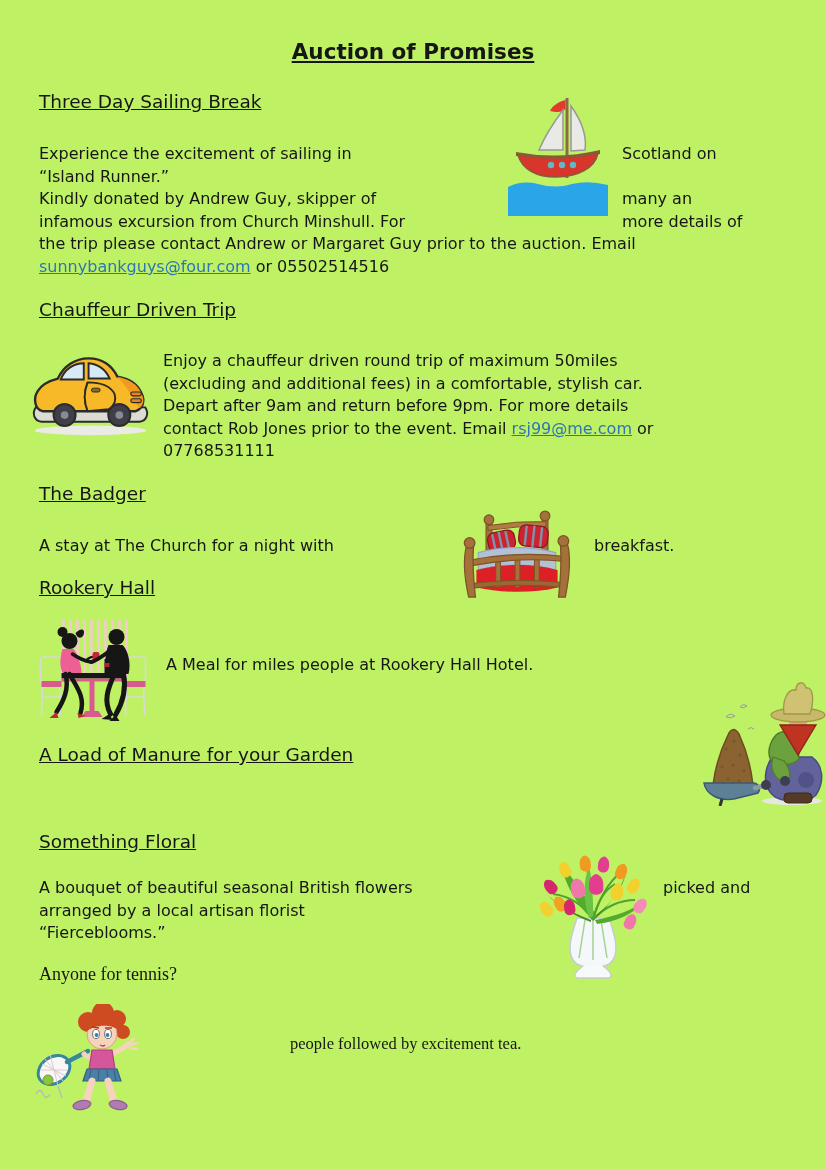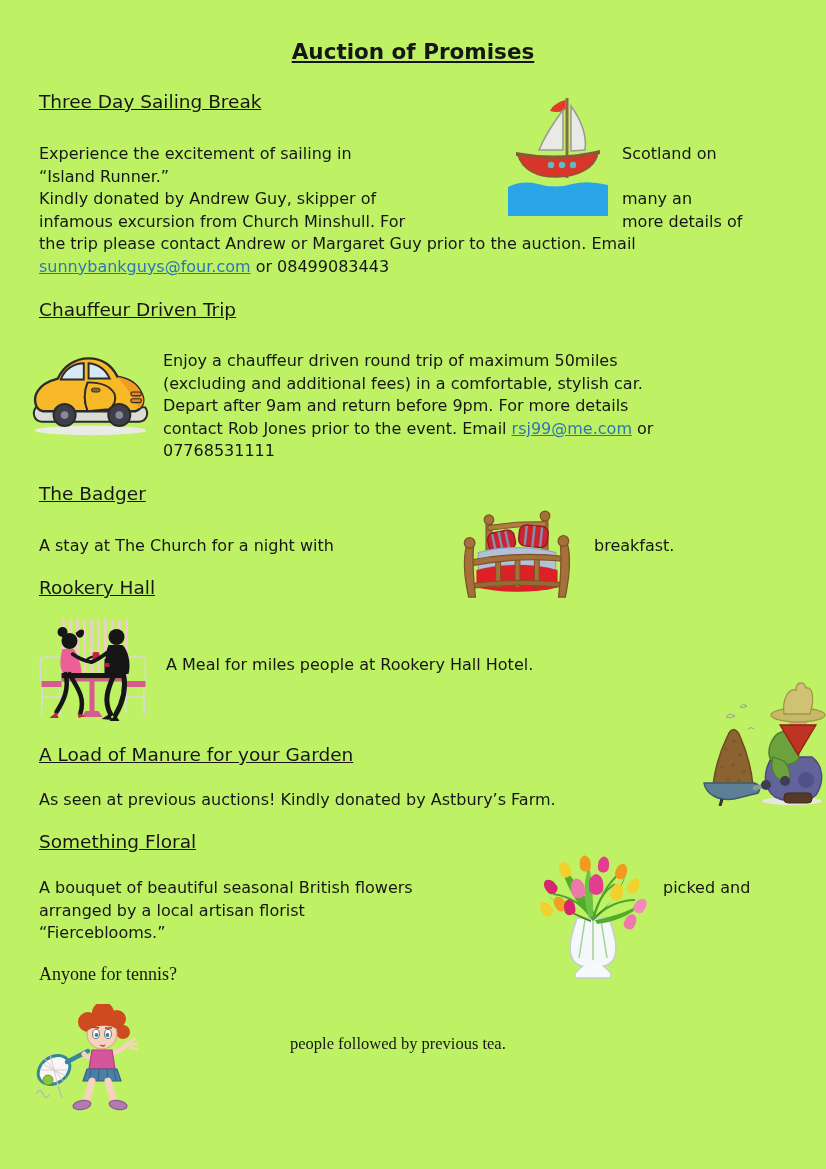--- a/index.html
+++ b/index.html
@@ -48,21 +48,21 @@
   <div class="t" style="left:39px;top:143px">Experience the excitement of sailing in</div>
   <div class="t" style="left:622px;top:143px">Scotland on</div>
   <div class="t" style="left:39px;top:166px">“Island Runner.”</div>
   <div class="t" style="left:39px;top:188px">Kindly donated by Andrew Guy, skipper of</div>
   <div class="t" style="left:622px;top:188px">many an</div>
   <div class="t" style="left:39px;top:211px">infamous excursion from Church Minshull. For</div>
   <div class="t" style="left:622px;top:211px">more details of</div>
   <div class="t" style="left:39px;top:233px">the trip please contact Andrew or Margaret Guy prior to the auction. Email</div>
   <div class="t flexline" style="left:39px;top:256px">
     <a class="link">sunnybankguys@four.com</a>
-    <span>or 08499083443</span>
+    <span>or 05502514516</span>
   </div>
 
   <div class="h" style="left:39px;top:299px">Chauffeur Driven Trip</div>
 
   <div class="img" style="left:28px;top:344px;width:125px;height:96px">
     <svg viewBox="0 0 130 100">
       <ellipse cx="65" cy="90" rx="58" ry="5" fill="#ebebe6"></ellipse>
       <path d="M8,66 L122,66 C126,72 124,80 116,81 L14,81 C6,80 4,72 8,66 Z" fill="#dcdcd4" stroke="#2b2b2b" stroke-width="2"></path>
       <path d="M15,70 C7,68 5,57 10,49 C15,41 23,38 31,36 C37,23 49,15 63,15 C77,15 87,22 93,34 C105,36 114,42 118,51 C122,59 120,67 112,70 Z" fill="#f7b928" stroke="#2b2b2b" stroke-width="2.5"></path>
       <path d="M93,34 C105,36 114,42 118,51 C121,57 121,63 116,67 C110,58 103,44 93,34 Z" fill="#f09a1f"></path>
@@ -212,21 +212,20 @@
         <circle cx="103" cy="42" r="2.4" fill="#ffffff"></circle>
       <circle cx="94.5" cy="42.5" r="1.1" fill="#333333"></circle>
         <circle cx="102.5" cy="42.5" r="1.1" fill="#333333"></circle>
       <path d="M80,48 L116,48 L98,78 Z" fill="#bf3322" stroke="#8e2114" stroke-width="1.3"></path>
       <ellipse cx="98" cy="38" rx="27" ry="7" fill="#c6b968" stroke="#a3954a" stroke-width="1.3"></ellipse>
       <path d="M84,37 C82,23 88,11 96,13 C96,5 104,3 106,11 C114,9 114,25 110,37 Z" fill="#cfc273" stroke="#a3954a" stroke-width="1.3"></path>
       <rect x="84" y="116" width="28" height="10" rx="4" fill="#553a26" stroke="#3e2a1a" stroke-width="1"></rect>
     </svg>
   </div>
 
-  <div class="t" style="left:39px;top:789px">As seen at previous auctions! Kindly donated by Astbury’s Farm.</div>
 
   <div class="h" style="left:39px;top:831px">Something Floral</div>
 
   <div class="img" style="left:527px;top:854px;width:132px;height:126px">
     <svg viewBox="0 0 132 126">
       <defs>
         <path id="tulip" d="M5.5,0 C2,1 0,4 0,8 L0,11 C0,14 2.5,16 5.5,16 C8.5,16 11,14 11,11 L11,8 C11,4 9,1 5.5,0 Z"></path>
       </defs>
       <path d="M50,64 C44,82 40,96 46,106 C52,116 80,116 86,106 C92,96 88,82 82,64 Z" fill="#f4f8fa" stroke="#c5ccd2" stroke-width="1.5"></path>
       <path d="M56,112 C48,118 46,122 50,124 L82,124 C86,122 84,118 76,112" fill="#f7fafb" stroke="#c5ccd2" stroke-width="1.3"></path>
@@ -302,15 +301,15 @@
       <path d="M64,46 L84,46 L87,65 L61,65 Z" fill="#d5569d" stroke="#b03f7f" stroke-width="1.2"></path>
       <path d="M59,65 L89,65 L93,77 L55,77 Z" fill="#4a80a6" stroke="#33617f" stroke-width="1.2"></path>
       <path d="M63,66 L61,77 M71,66 L70,77 M79,66 L80,77 M86,66 L88,77" stroke="#33617f" stroke-width="1"></path>
       <path d="M64,77 L58,98" stroke="#f6d3bd" stroke-width="7" stroke-linecap="round"></path>
       <path d="M80,77 L86,98" stroke="#f6d3bd" stroke-width="7" stroke-linecap="round"></path>
       <ellipse cx="54" cy="101" rx="9" ry="4.5" transform="rotate(-10 54 101)" fill="#b27ab2" stroke="#8e5c8e" stroke-width="1.2"></ellipse>
       <ellipse cx="90" cy="101" rx="9" ry="4.5" transform="rotate(10 90 101)" fill="#b27ab2" stroke="#8e5c8e" stroke-width="1.2"></ellipse>
     </svg>
   </div>
 
-  <div class="t serif" style="left:290px;top:1033px">people followed by previous tea.</div>
+  <div class="t serif" style="left:290px;top:1033px">people followed by excitement tea.</div>
 
 </div>
 
 </body></html>

